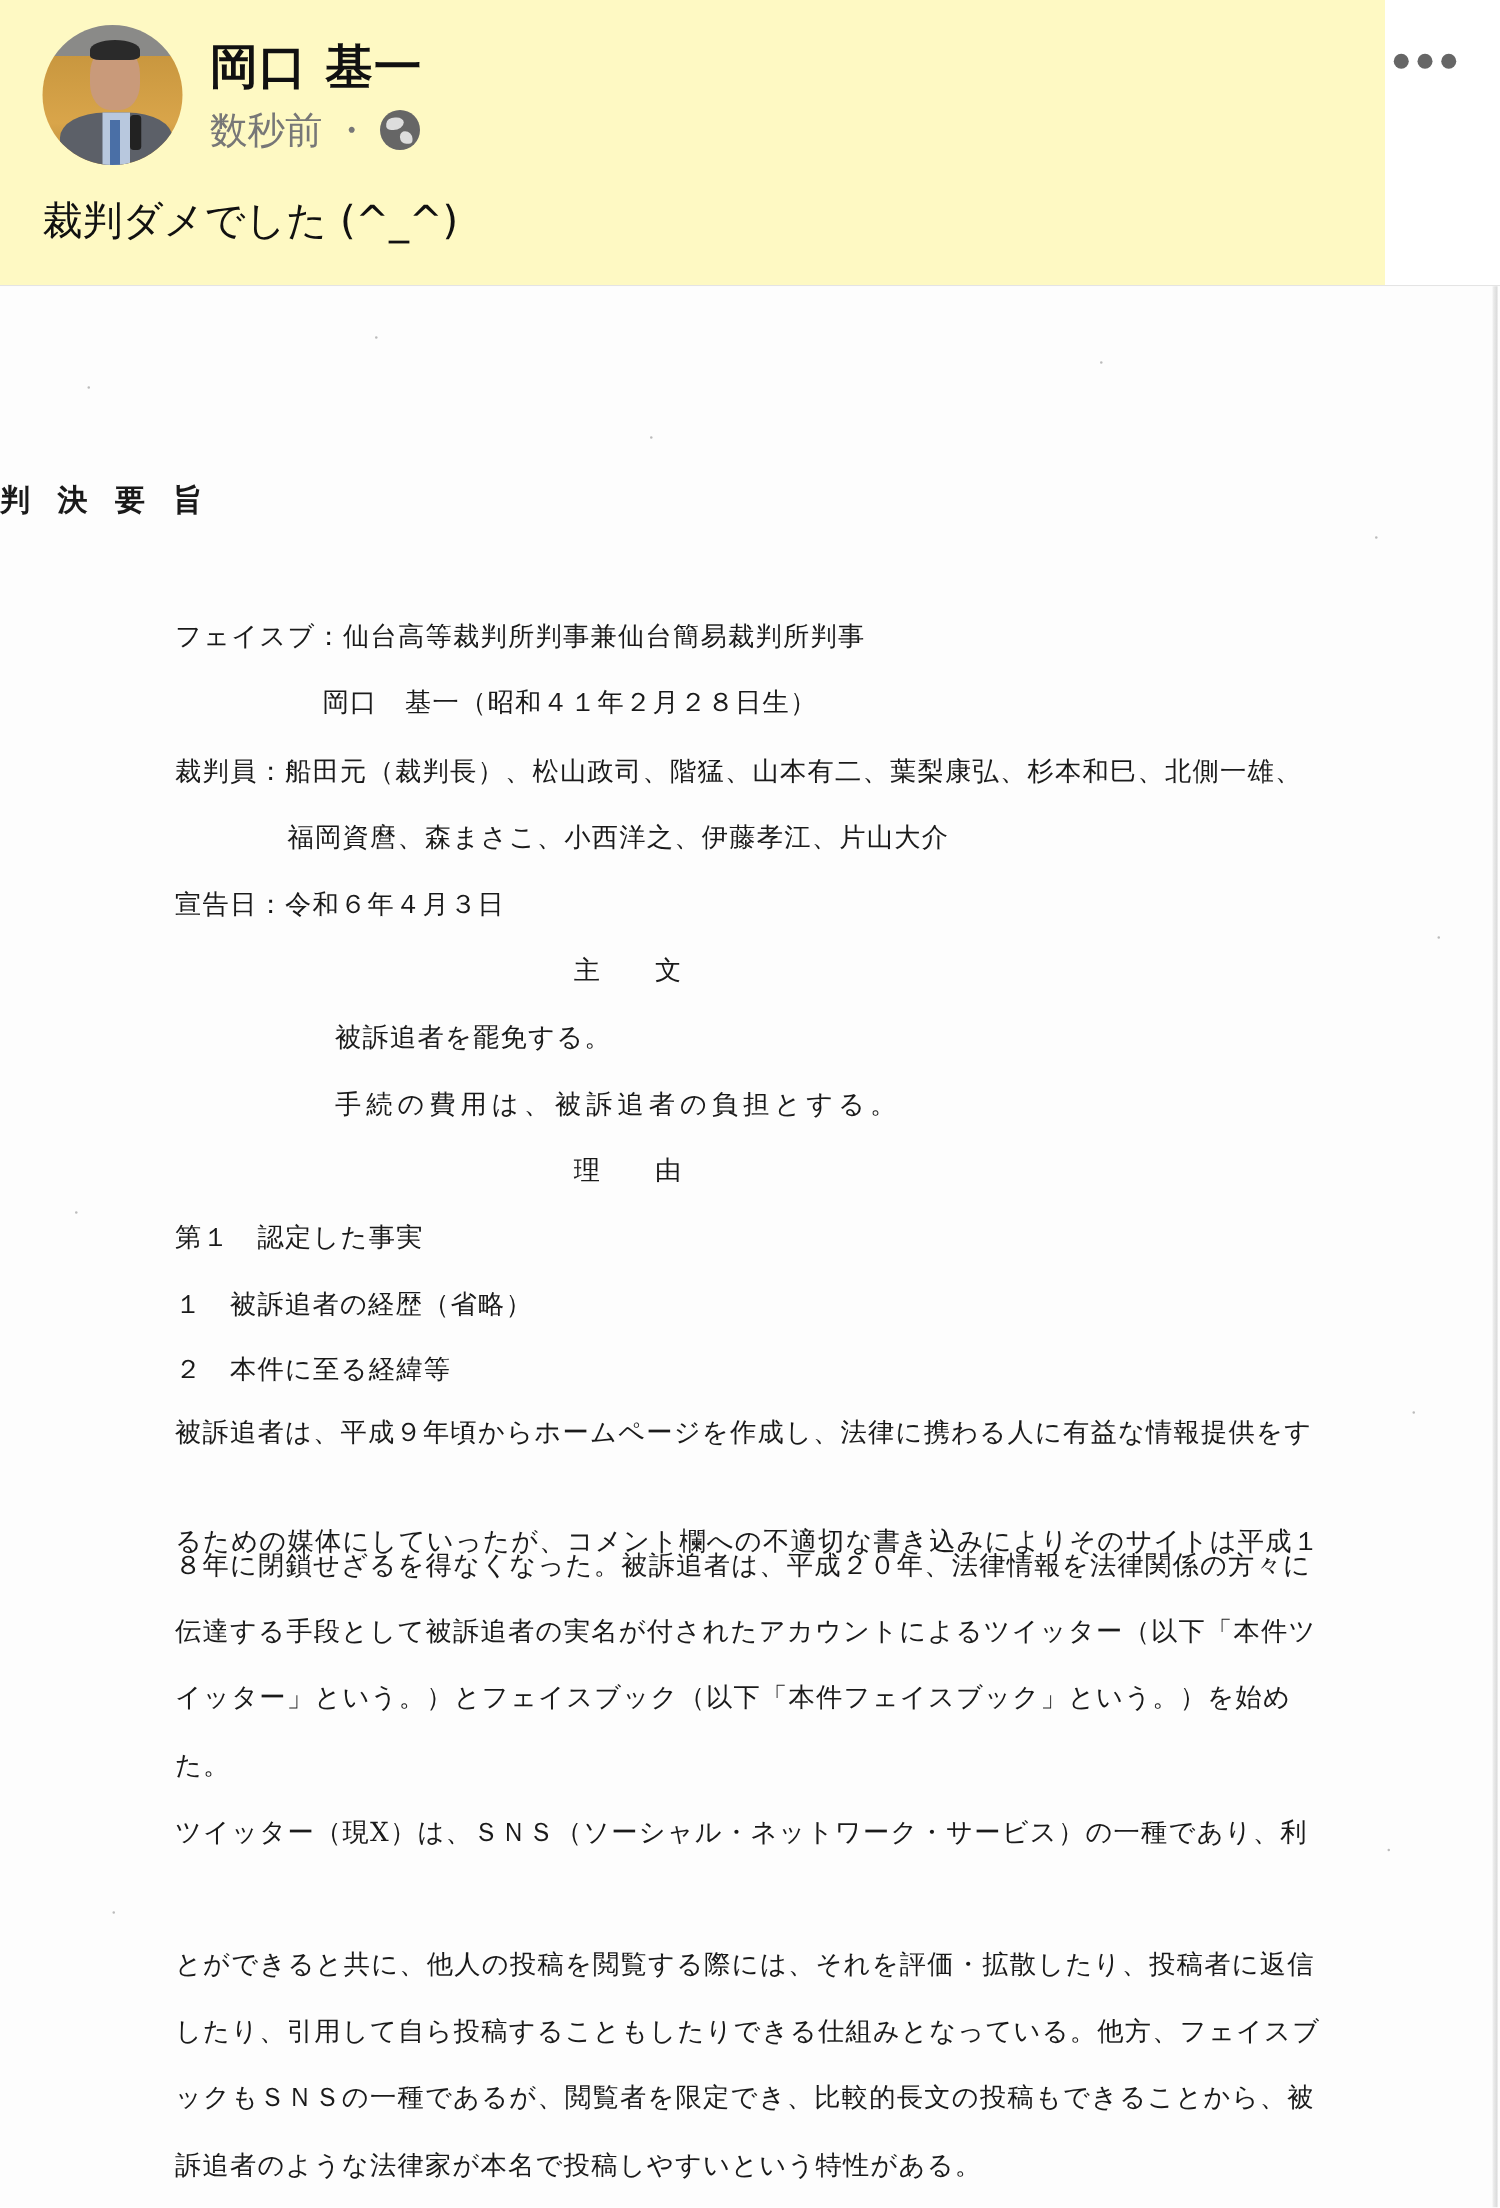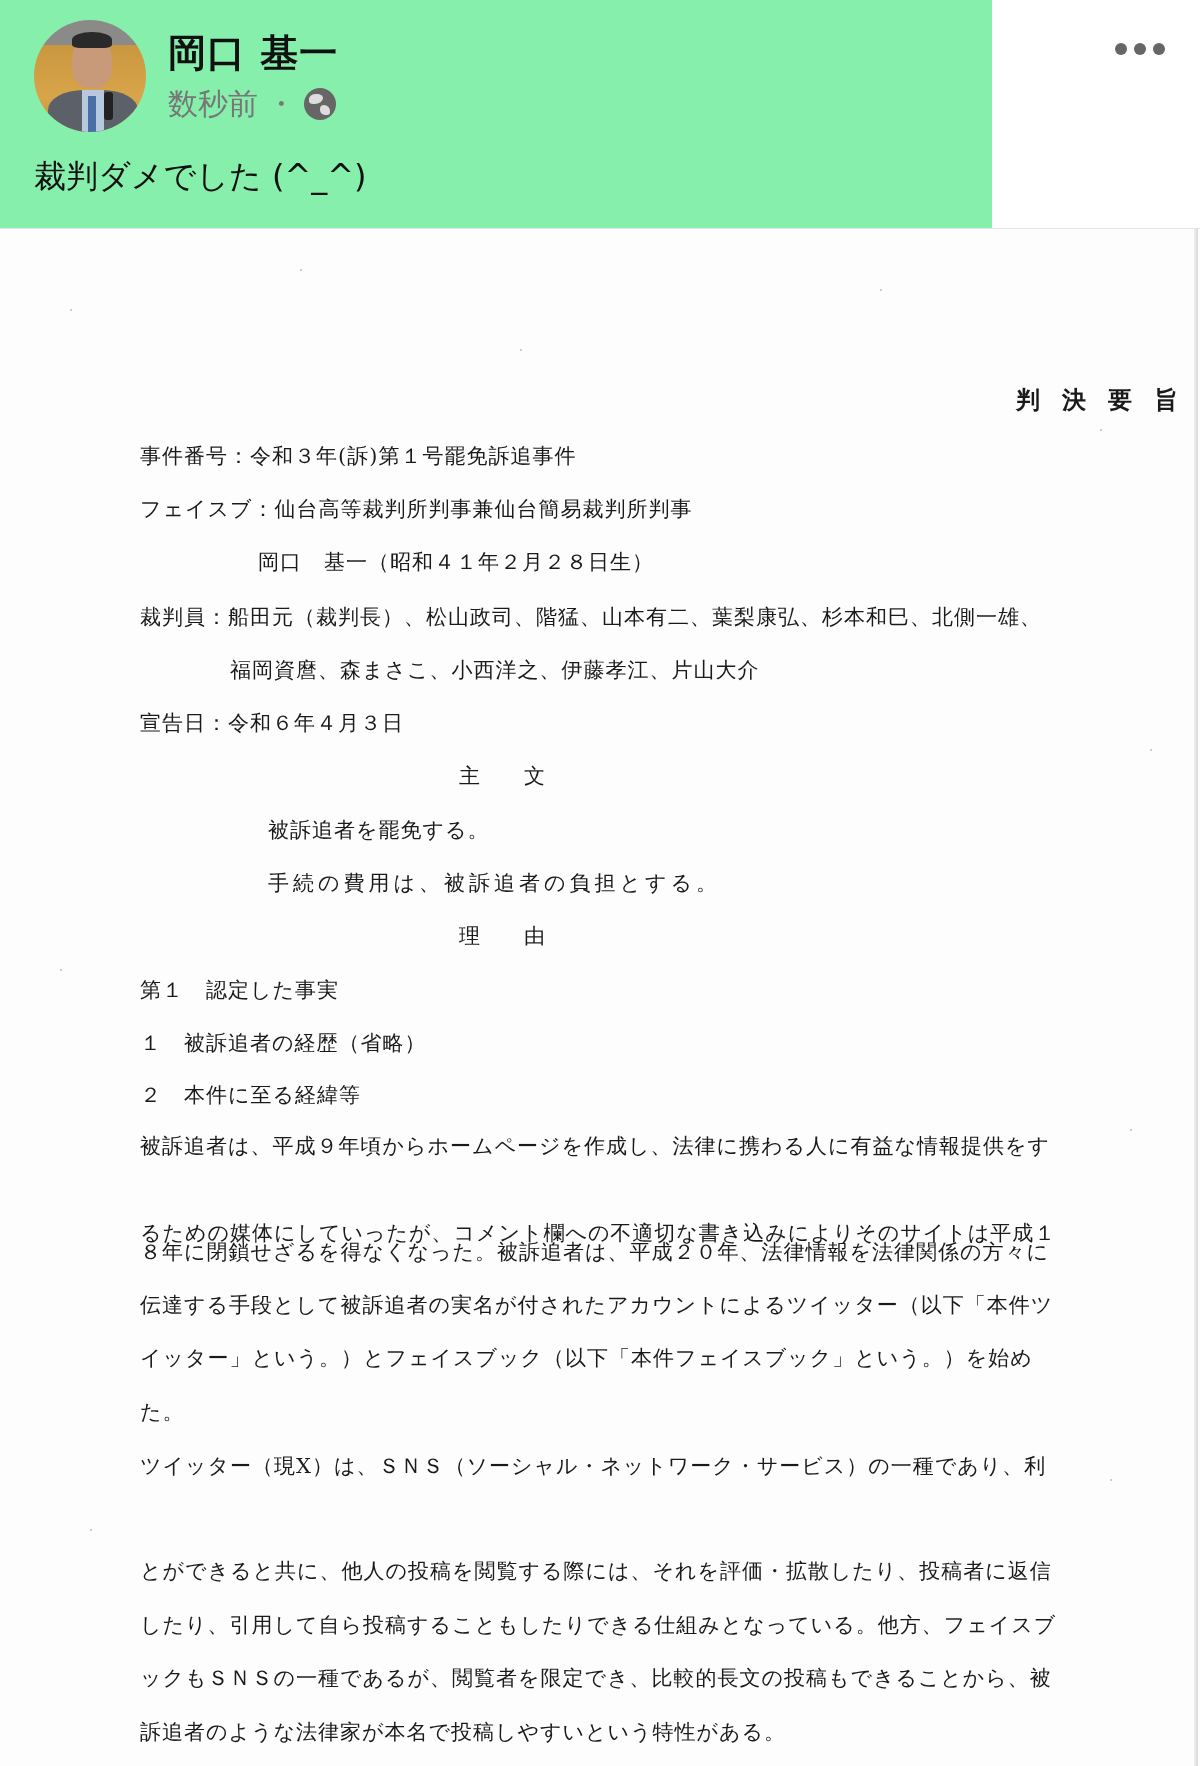--- a/index.html
+++ b/index.html
@@ -2,21 +2,21 @@
 <html><head>
 <meta charset="utf-8">
 <style>
   html, body { margin: 0; padding: 0; }
   body {
     width: 1200px; height: 1766px; overflow: hidden;
     background: #ffffff;
     font-family: "DejaVu Sans", "Liberation Sans", sans-serif;
     position: relative;
   }
-  .post-header { position: absolute; left: 0; top: 0; width: 992px; height: 228px; background: #86efac; }
+  .post-header { position: absolute; left: 0; top: 0; width: 1108px; height: 228px; background: #fef9c3; }
   .avatar {
     position: absolute; left: 34px; top: 20px; width: 112px; height: 112px;
     border-radius: 50%; overflow: hidden;
     background: linear-gradient(180deg, #8a8a88 0%, #8a8a88 22%, #c9973f 22%, #d9a54a 70%, #b98a3c 100%);
   }
   .avatar .face {
     position: absolute; left: 38px; top: 16px; width: 40px; height: 52px;
     border-radius: 45% 45% 40% 40%; background: #c99a7a;
   }
   .avatar .hair {
@@ -75,21 +75,21 @@
     font-family: "DejaVu Serif", "Liberation Serif", serif; color: #1a1a1a;
   }
   .document .scan-edge {
     position: absolute; right: 2px; top: 0; width: 4px; height: 1537px;
     background: linear-gradient(90deg, #f0f0f0, #d8d8d8);
   }
   .doc-line {
     position: absolute; left: 140px; font-size: 21px; white-space: nowrap; letter-spacing: 1px;
   }
   .doc-title {
-    position: absolute; left: 0; width: 1200px; text-align: right;
+    position: absolute; left: 0; width: 1200px; text-align: left;
     font-size: 24px; font-weight: bold; letter-spacing: 22px; top: 155px;
   }
   .doc-center {
     position: absolute; left: 0; width: 1048px; text-align: center;
     font-size: 21px; letter-spacing: 44px;
   }
   .speck { position: absolute; width: 2px; height: 2px; background: #bbb; border-radius: 50%; }
 </style>
 </head>
 <body>
@@ -125,21 +125,20 @@
   <div class="speck" style="left:520px;top:120px"></div>
   <div class="speck" style="left:880px;top:60px"></div>
   <div class="speck" style="left:1100px;top:200px"></div>
   <div class="speck" style="left:1150px;top:520px"></div>
   <div class="speck" style="left:60px;top:740px"></div>
   <div class="speck" style="left:1130px;top:900px"></div>
   <div class="speck" style="left:90px;top:1300px"></div>
   <div class="speck" style="left:1110px;top:1250px"></div>
 
   <div class="doc-title">判決要旨</div>
-  <div class="doc-line" style="top:213px">事件番号：令和３年(訴)第１号罷免訴追事件</div>
   <div class="doc-line" style="top:266px">フェイスブ：仙台高等裁判所判事兼仙台簡易裁判所判事</div>
   <div class="doc-line" style="top:319px;left:258px">岡口　基一（昭和４１年２月２８日生）</div>
   <div class="doc-line" style="top:374px">裁判員：船田元（裁判長）、松山政司、階猛、山本有二、葉梨康弘、杉本和巳、北側一雄、</div>
   <div class="doc-line" style="top:427px;left:230px">福岡資麿、森まさこ、小西洋之、伊藤孝江、片山大介</div>
   <div class="doc-line" style="top:480px">宣告日：令和６年４月３日</div>
   <div class="doc-center" style="top:533px">主文</div>
   <div class="doc-line" style="top:587px;left:268px">被訴追者を罷免する。</div>
   <div class="doc-line" style="top:640px;left:268px;letter-spacing:4px">手続の費用は、被訴追者の負担とする。</div>
   <div class="doc-center" style="top:693px">理由</div>
   <div class="doc-line" style="top:747px">第１　認定した事実</div>

